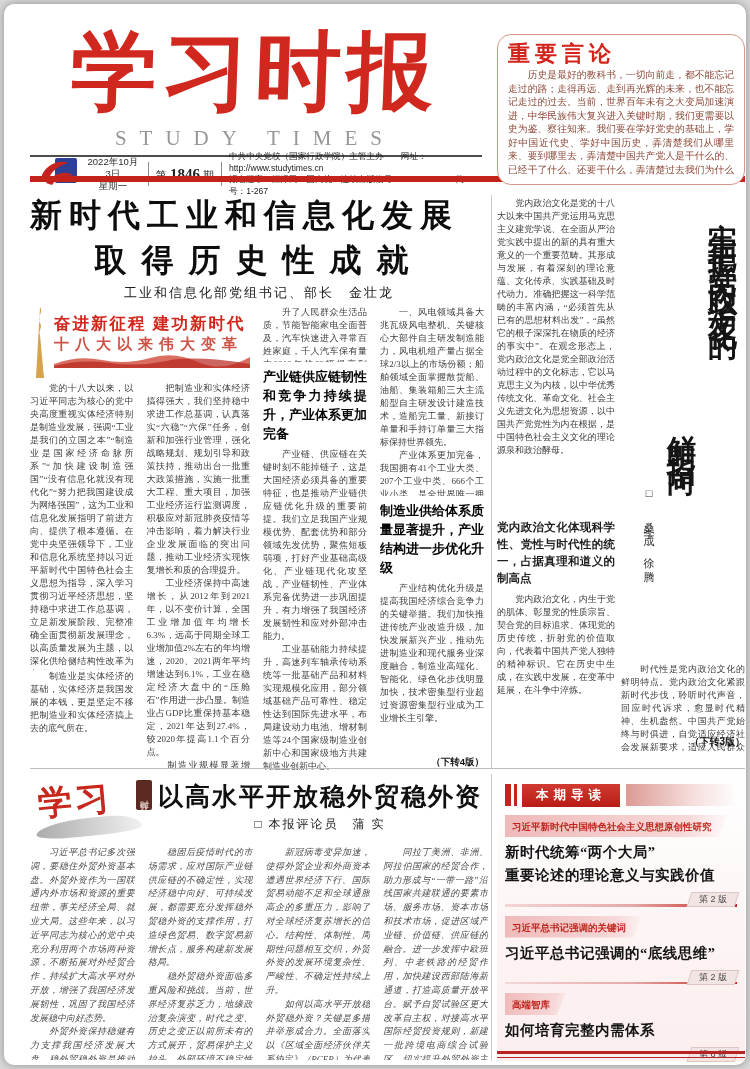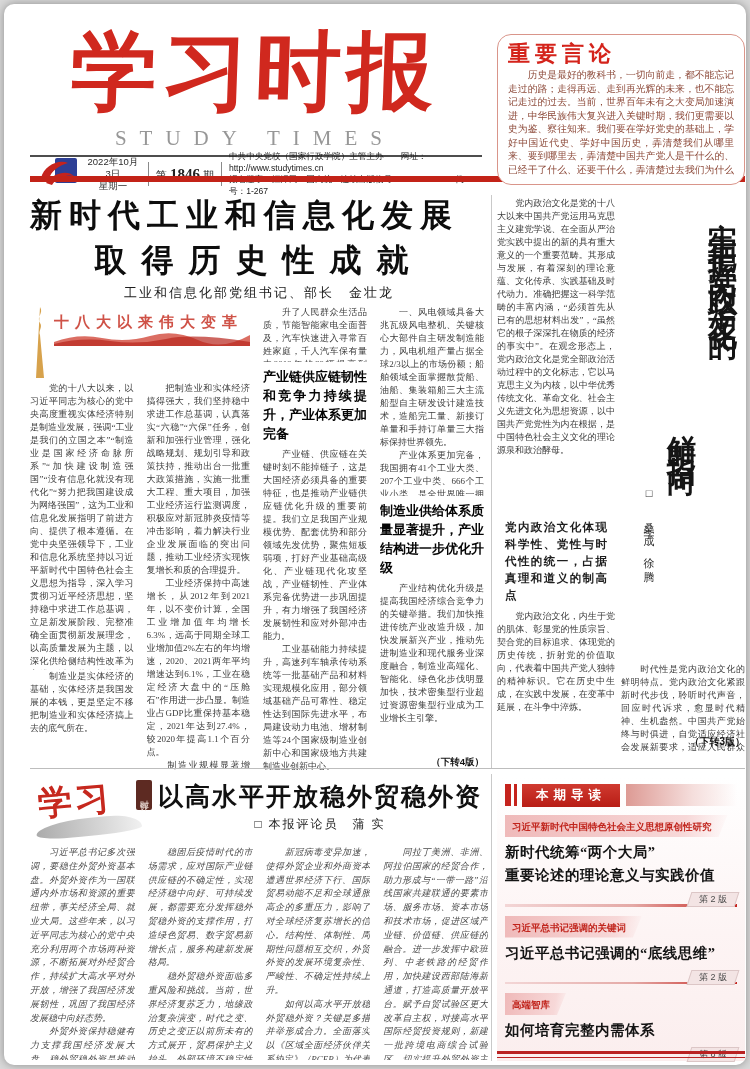--- a/index.html
+++ b/index.html
@@ -48,21 +48,21 @@
   .fill{flex:1;min-height:0;}
   .jumpline{height:14px;text-align:right;font-size:9.5px;font-weight:800;color:#111;}
   
   .vline1{position:absolute;left:487px;top:191px;width:1px;height:573px;background:#c9c9c9;}
   .hline{position:absolute;left:26px;top:764px;width:715px;height:1px;background:#bdbdbd;}
   .vline2{position:absolute;left:487px;top:770px;width:1px;height:287px;background:#c9c9c9;}
   
   .rart{position:absolute;left:493px;top:191px;width:248px;height:575px;}
   .rcol1{position:absolute;left:0;top:2px;width:118px;height:571px;display:flex;flex-direction:column;overflow:hidden;}
   .kai-sub{font-family:"Liberation Serif",serif;font-weight:700;font-size:11.5px;line-height:17px;
-           color:#1e1e1e;margin:6px 8px;text-align:justify;}
+           color:#1e1e1e;margin:6px 0;text-align:justify;}
   .vhead{position:absolute;right:2px;top:4px;height:456px;writing-mode:vertical-rl;
          font-family:"Liberation Serif",serif;color:#151515;}
   .vh-l1,.vh-l2{font-weight:700;font-size:29px;letter-spacing:11px;line-height:41px;}
   .vh-l2{padding-top:212px;}
   .vh-auth{padding-top:288px;font-size:11px;letter-spacing:6px;line-height:24px;color:#2a2a2a;}
   .rcol2{position:absolute;right:0;top:468px;width:124px;height:92px;}
   .rjump{position:absolute;right:0;top:540px;width:124px;text-align:right;font-size:10px;font-weight:800;color:#111;}
   
   .cl{position:absolute;left:30px;top:772px;width:120px;height:64px;}
   .cl-swoosh{position:absolute;left:2px;bottom:4px;width:106px;height:18px;opacity:.75;transform:rotate(-6deg);
@@ -139,20 +139,21 @@
 
   <div class="main-cols">
     <div class="left-half">
       <div class="banner">
         <span>
           <svg width="20" height="74" viewBox="0 0 20 74">
             <path d="M10,1 C14,7 6,11 10,17 C13,21 8,25 10,29 L14,72 L6,72 Z" fill="#d7a24c"></path>
           </svg>
         </span>
         <span class="ban-text">
+          <div class="ban1">奋进新征程  建功新时代</div>
           <div class="ban2">十八大以来伟大变革</div>
           <span>
             <svg width="196" height="14" viewBox="0 0 196 14">
               <path d="M0,10 Q24,1 48,6 T96,4 T144,8 T196,3 L196,14 L0,14 Z" fill="#d24a3c" opacity="0.8"></path>
               <path d="M0,12 Q28,5 56,9 T112,7 T196,10 L196,14 L0,14 Z" fill="#b8251c" opacity="0.7"></path>
             </svg>
           </span>
         </span>
       </div>
       <div class="two-col">

